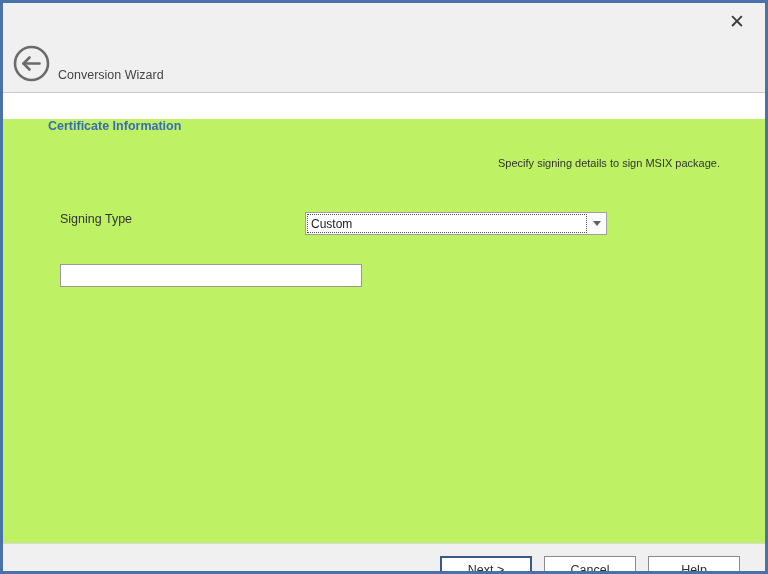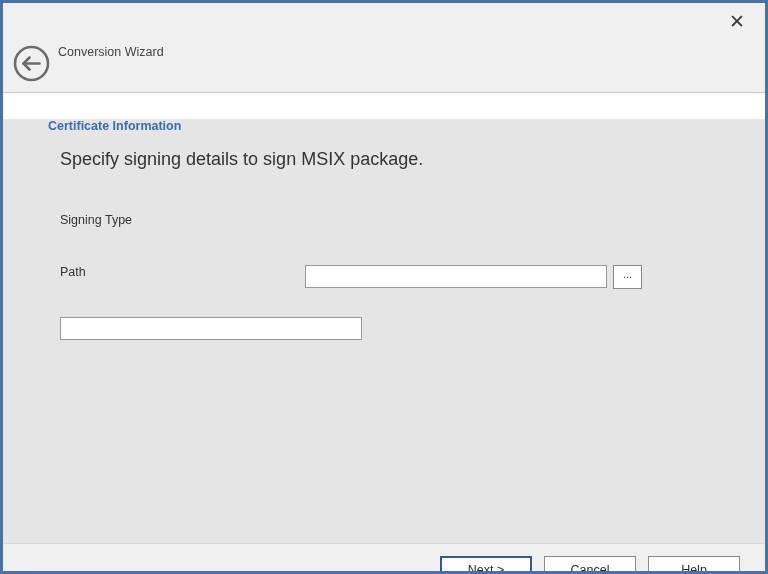--- a/index.html
+++ b/index.html
@@ -31,50 +31,51 @@
   }
   .close-btn span {
     font-size: 19px;
     color: #3c3c3c;
     line-height: 1;
     font-weight: 400;
   }
   .back-row {
     position: absolute;
     left: 10px; top: 42px;
-    display: flex; align-items: flex-start;
+    display: flex; align-items: flex-end;
   }
   .back-circle {
     width: 37px; height: 37px;
     flex: 0 0 37px;
     cursor: pointer;
   }
   .header-title {
     margin-left: 8px;
     font-size: 12.5px;
     color: #444444;
   }
   
   .content {
     height: 424px;
-    background: #e5e5e5;
+    background: #bef264;
     padding-left: 45px;
     padding-right: 45px;
   }
   .section-title {
     margin-top: 26px;
     font-size: 12.5px;
     font-weight: bold;
     color: #3a6cb5;
   }
   .description {
-    margin-top: 16px;
+    margin-top: 24px;
     margin-left: 12px;
-    font-size: 18px;
+    font-size: 11px;
     color: #333333;
+    text-align: right;
   }
   .form {
     margin-top: 43px;
     margin-left: 12px;
   }
   .form-row {
     display: flex;
     align-items: flex-start;
     margin-bottom: 29px;
     height: 23px;
@@ -184,27 +185,28 @@
   </div>
 
   <div class="content">
     <div class="section-title">Certificate Information</div>
     <div class="description">Specify signing details to sign MSIX package.</div>
 
     <div class="form">
 
       <div class="form-row">
         <span class="form-label">Signing Type</span>
+        <div class="combo">
+          <div class="combo-text">Custom</div>
+          <div class="combo-arrow">
+            <span class="caret"></span>
+          </div>
+        </div>
       </div>
 
-      <div class="form-row">
-        <span class="form-label">Path</span>
-        <input type="text" class="text-input" value="" style="">
-        <button class="browse-btn">...</button>
-      </div>
 
       <div class="form-row">
         <input type="text" class="text-input" value="" style="">
       </div>
 
     </div>
   </div>
 
   <div class="footer">
     <button class="btn btn-default">Next &gt;</button>

